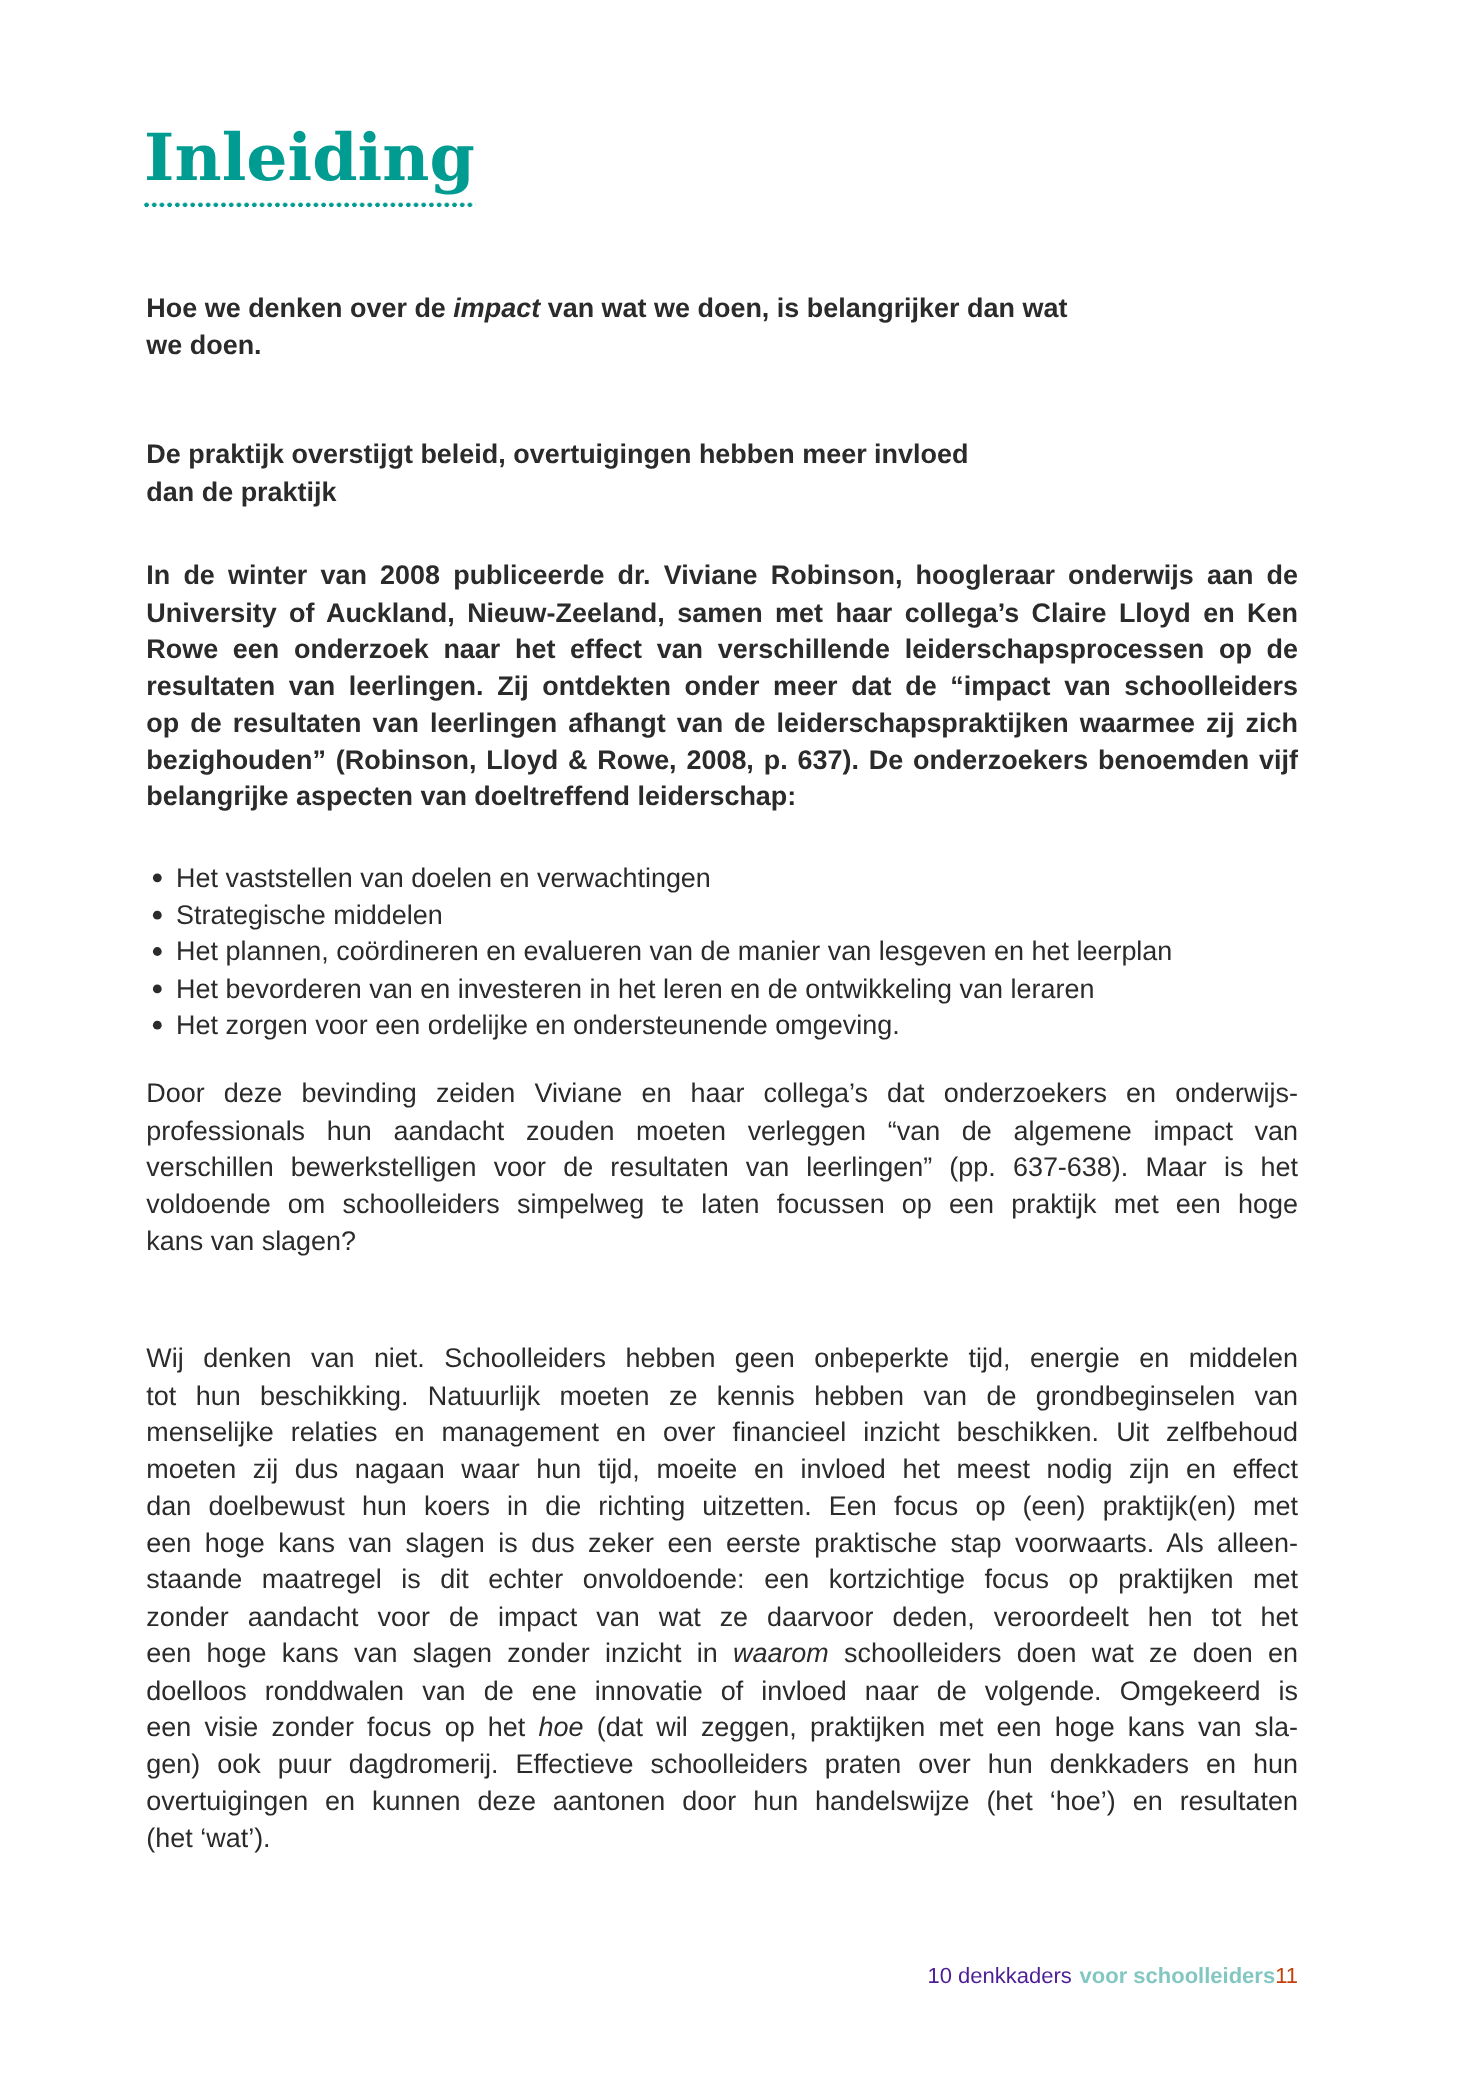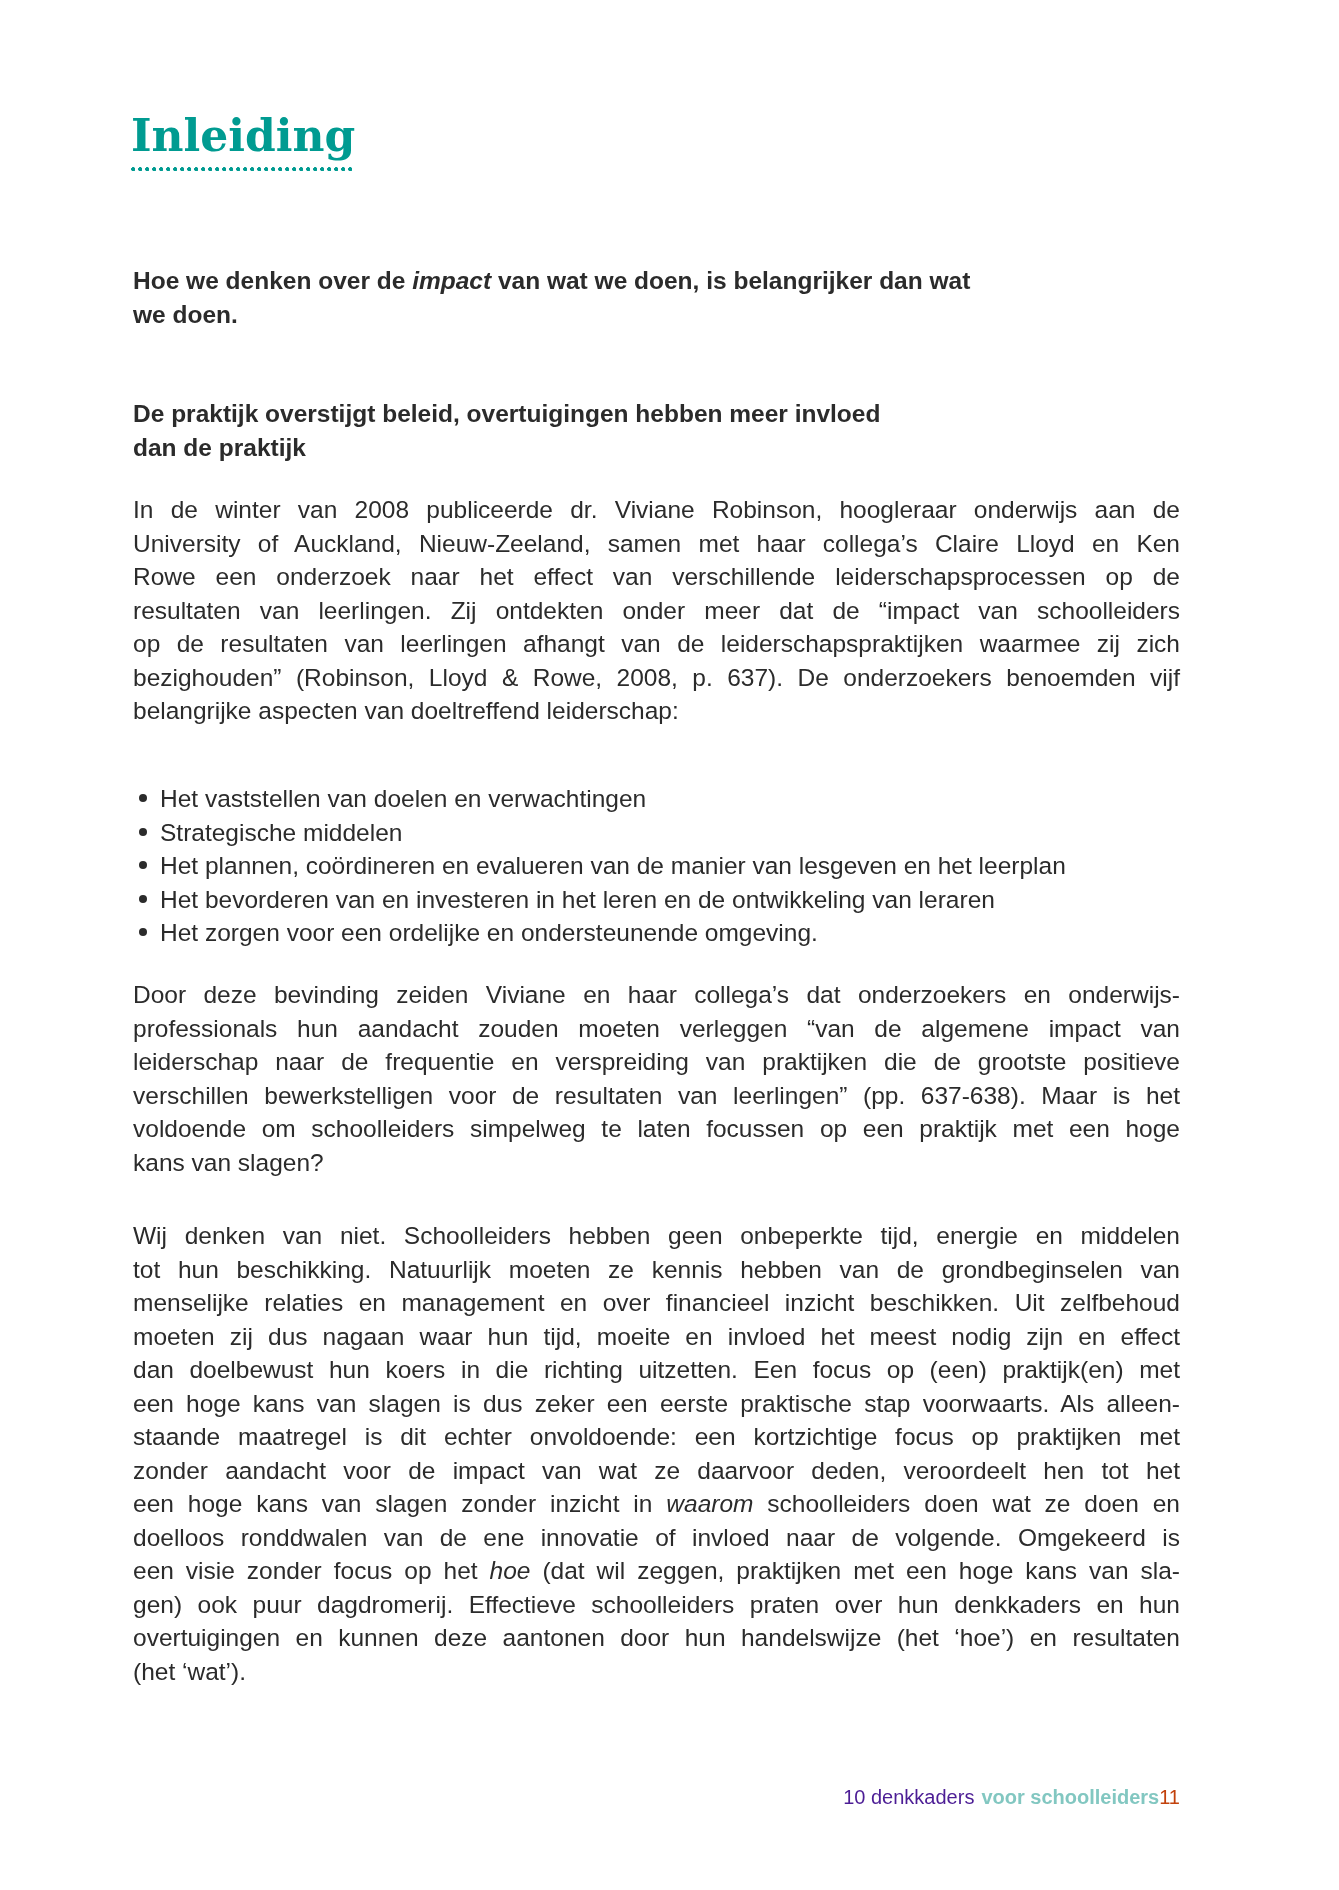--- a/index.html
+++ b/index.html
@@ -3,42 +3,42 @@
 <meta charset="utf-8">
 <style>
   html,body { margin:0; padding:0; background:#ffffff; }
   .page {
     position:relative; width:1339px; height:1890px; background:#ffffff;
     overflow:hidden; font-family:"Liberation Sans", sans-serif;
   }
   .title {
     position:absolute; left:131px; top:112px; margin:0;
     font-family:"DejaVu Serif", serif; font-weight:600;
-    font-size:44px; line-height:1.1; color:#009B91;
+    font-size:59px; line-height:1.1; color:#009B91;
     display:inline-block; padding-bottom:12px;
     background-image:radial-gradient(circle at 2.2px 2.2px, #009B91 1.8px, rgba(0,0,0,0) 2.3px);
     background-size:7px 5px; background-repeat:repeat-x; background-position:left bottom;
   }
   .epigraph {
     position:absolute; left:133px; top:264px; width:1047px;
     font-size:26px; font-weight:bold; color:#262626; line-height:37px;
   }
   .subheading {
     position:absolute; left:133px; top:397px; width:1047px; margin:0;
     font-size:26px; font-weight:bold; color:#009B91; line-height:37px;
   }
   .para {
     position:absolute; left:133px; width:1047px;
     font-size:24.5px; color:#2b2b2b; line-height:33.5px;
   }
   .para .line { text-align:justify; text-align-last:justify; }
   .para .line.last { text-align:left; text-align-last:left; }
   .nojust .line { text-align:left; text-align-last:left; }
   .it { font-style:italic;text-align:right; }
-  #intro-para    { top:493px; }
+  #intro-para    { top:507px;font-weight:bold; }
   #bullet-list   { top:782px; }
   #finding-para  { top:978px; }
   #argument-para { top:1219px; }
   .bullets {
     position:absolute; left:133px; width:1047px;
     font-size:24.5px; color:#2b2b2b; line-height:33.5px;
   }
   .bullet-row { display:flex; }
   .bullet-dot { position:relative; flex:0 0 27px; }
   .bullet-dot::after {
@@ -100,21 +100,20 @@
       </div>
       <div class="bullet-row">
         <span class="bullet-dot"></span>
         <span class="bullet-text">Het zorgen voor een ordelijke en ondersteunende omgeving.</span>
       </div>
     </div>
 
   <div id="finding-para" class="para">
       <div class="line"><span>Door deze bevinding zeiden Viviane en haar collega’s dat onderzoekers en onderwijs-</span></div>
       <div class="line"><span>professionals hun aandacht zouden moeten verleggen “van de algemene impact van</span></div>
-      <div class="line"><span>leiderschap naar de frequentie en verspreiding van praktijken die de grootste positieve</span></div>
       <div class="line"><span>verschillen bewerkstelligen voor de resultaten van leerlingen” (pp. 637-638). Maar is het</span></div>
       <div class="line"><span>voldoende om schoolleiders simpelweg te laten focussen op een praktijk met een hoge</span></div>
       <div class="line last"><span>kans van slagen?</span></div>
     </div>
 
   <div id="argument-para" class="para">
       <div class="line"><span>Wij denken van niet. Schoolleiders hebben geen onbeperkte tijd, energie en middelen</span></div>
       <div class="line"><span>tot hun beschikking. Natuurlijk moeten ze kennis hebben van de grondbeginselen van</span></div>
       <div class="line"><span>menselijke relaties en management en over financieel inzicht beschikken. Uit zelfbehoud</span></div>
       <div class="line"><span>moeten zij dus nagaan waar hun tijd, moeite en invloed het meest nodig zijn en effect</span></div>

